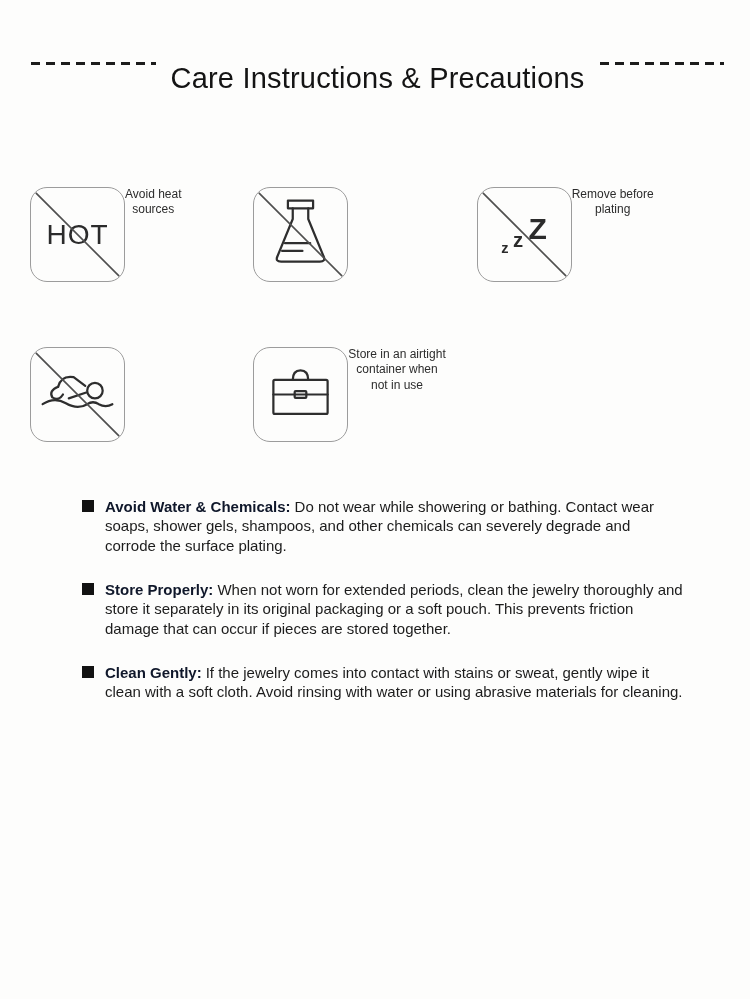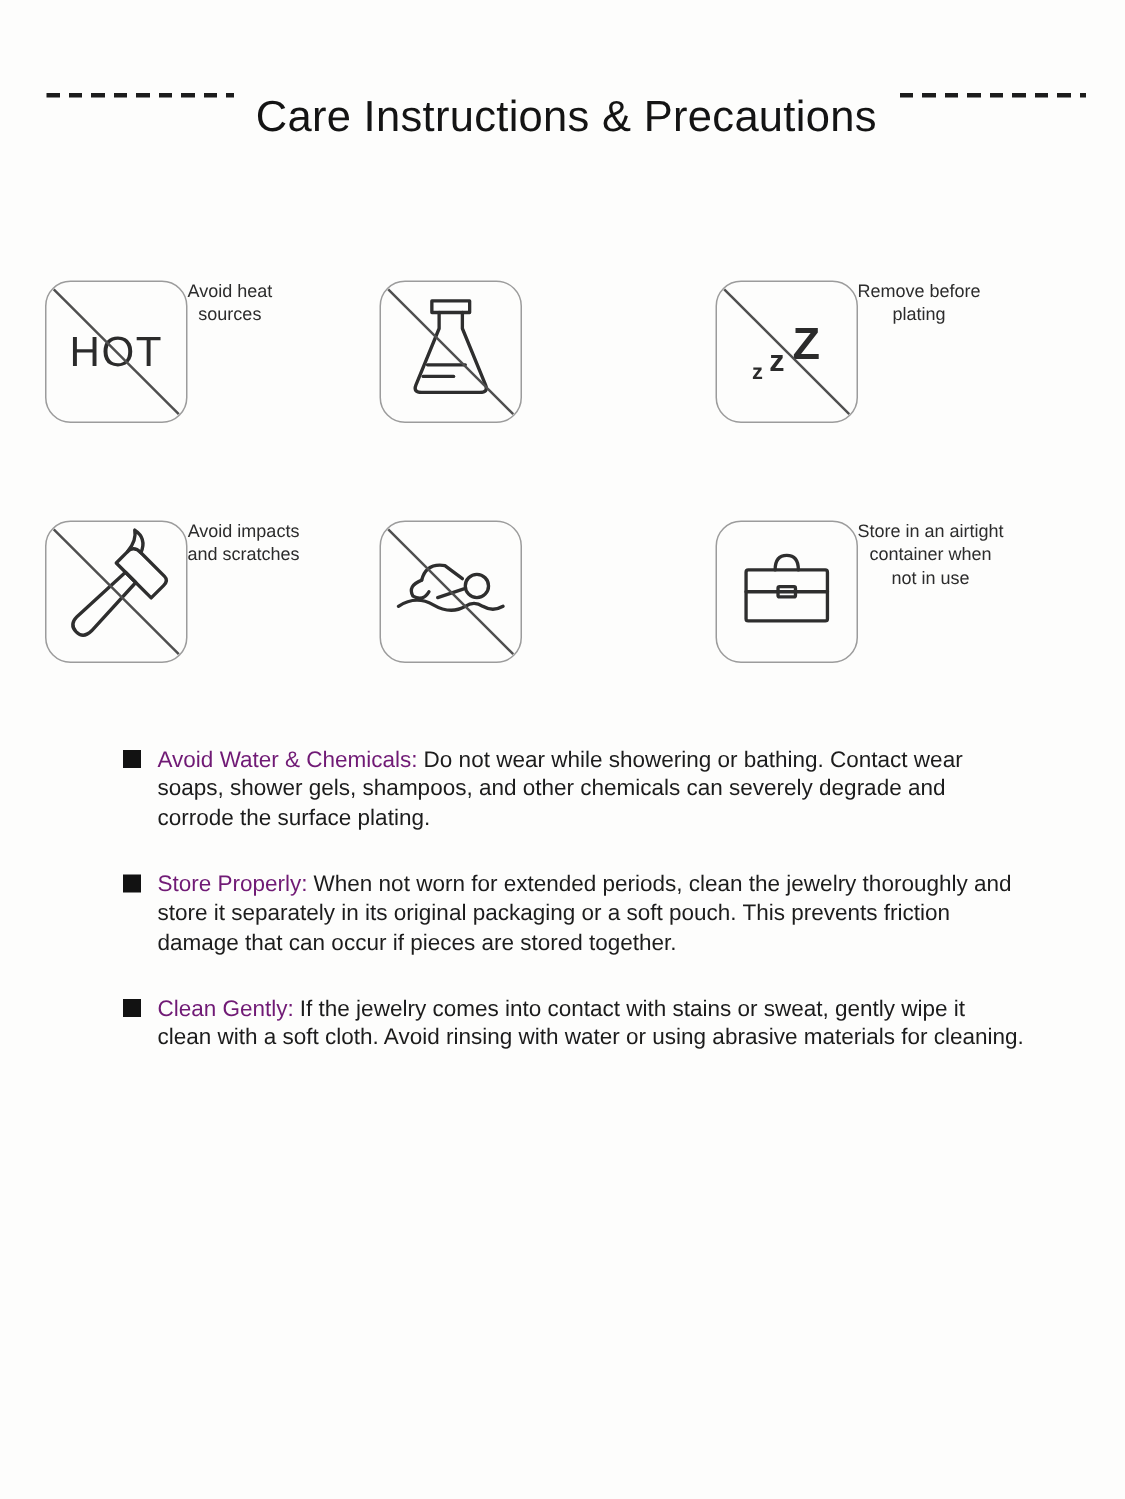--- a/index.html
+++ b/index.html
@@ -70,21 +70,21 @@
     background: #121212;
     margin-top: 3px;
     flex-shrink: 0;
   }
   .bullet-text {
     font-size: 15px;
     line-height: 1.29;
     color: #1c1c1c;
     max-width: 578px;
   }
-  .bullet-title { font-weight: normal; color: #701a75; margin-right: 4px; }
+  .bullet-title { font-weight: bold; color: #0f172a; margin-right: 4px; }
 </style>
 </head>
 <body>
 
 <div class="title-row">
   <div class="dash-line"></div>
   <div class="page-title">Care Instructions &amp; Precautions</div>
   <div class="dash-line"></div>
 </div>
 
@@ -119,34 +119,20 @@
         <text class="svg-text" x="24" y="67" font-size="15" font-weight="bold">z</text>
         <text class="svg-text" x="36" y="61" font-size="21" font-weight="bold">z</text>
         <text class="svg-text" x="52" y="53" font-size="31" font-weight="bold">Z</text>
         <line class="slash" x1="5" y1="5" x2="91" y2="91"></line>
       </svg>
     </div>
     <div class="cell-label">Remove before
 plating</div>
   </div>
 
-  <div class="care-cell">
-    <div class="icon-box">
-      <svg viewBox="0 0 96 96">
-        <g transform="rotate(45 48 48)">
-          <path class="glyph" d="M34,34 L34,23 Q34,17 41,17 L64,17 Q68,17 68,22 L68,34 Z"></path>
-          <path class="glyph" d="M41,17 Q37,7 27,9 Q33,13 34,23"></path>
-          <path class="glyph" d="M43,34 L53,34 L55,79 Q55,87 48,87 Q41,87 41,79 Z"></path>
-        </g>
-        <line class="slash" x1="5" y1="5" x2="91" y2="91"></line>
-      </svg>
-    </div>
-    <div class="cell-label">Avoid impacts
-and scratches</div>
-  </div>
 
   <div class="care-cell">
     <div class="icon-box">
       <svg viewBox="0 0 96 96">
         <circle class="glyph" cx="66" cy="44" r="8"></circle>
         <path class="glyph" d="M28,40 Q31,28 44,30 L56,39"></path>
         <path class="glyph" d="M28,40 Q18,44 22,51 Q29,55 33,48"></path>
         <path class="glyph" d="M39,52 L57,46"></path>
         <path class="glyph" d="M12,58 Q24,50 36,57 Q48,64 58,58 Q64,54 70,58 Q77,62 84,58"></path>
         <line class="slash" x1="5" y1="5" x2="91" y2="91"></line>

